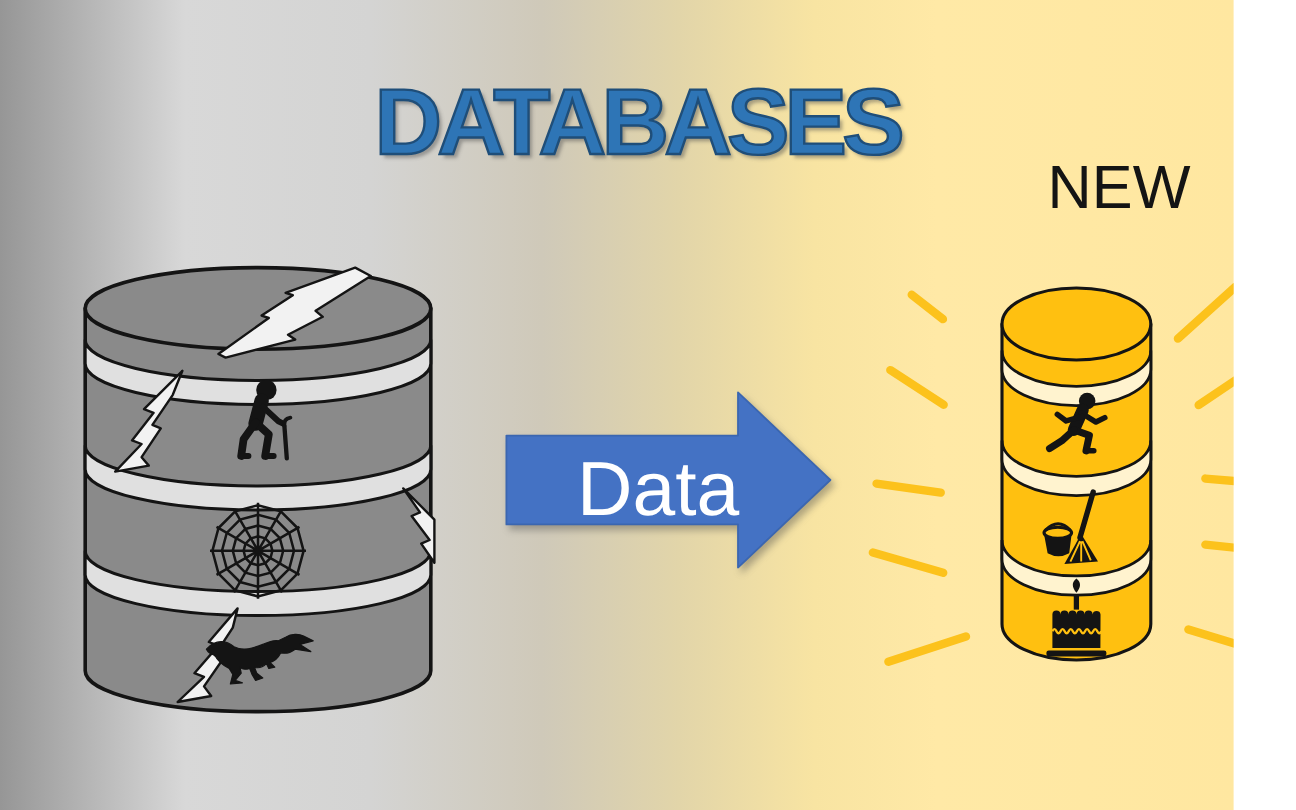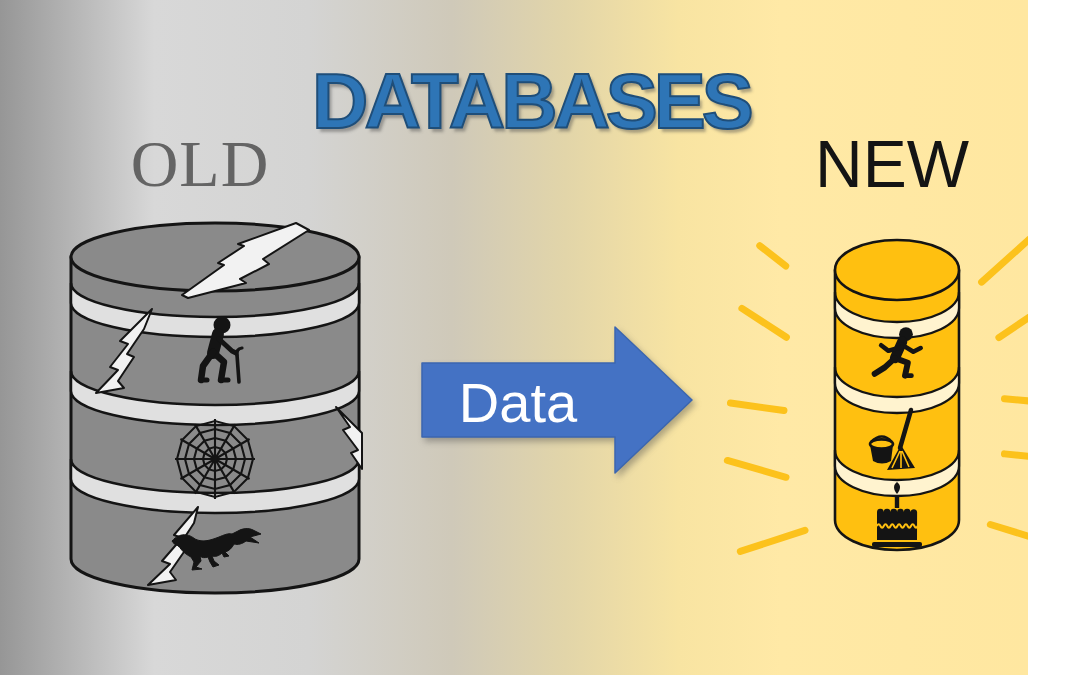--- a/index.html
+++ b/index.html
@@ -19,29 +19,29 @@
     -webkit-text-stroke:2px #1f4e79;
     text-shadow:3px 4px 3px rgba(80,80,80,0.45);
   }
   .old-label {
     position:absolute; top:126px; left:100px; width:200px;
     text-align:center; font-family:"Liberation Serif", serif;
     font-size:66px; color:#646464; letter-spacing:1px;
   }
   .new-label {
     position:absolute; top:126px; left:792px; width:200px;
-    text-align:center; font-size:66px; color:#141414;
+    text-align:right; font-size:51px; color:#141414;
   }
   .old-db { position:absolute; left:66px; top:219px; }
   .new-db { position:absolute; left:830px; top:236px; }
   .arrow-wrap { position:absolute; left:420px; top:324px; width:276px; height:150px; }
   .arrow-wrap svg { filter:drop-shadow(3px 4px 3px rgba(70,70,70,0.4)); }
   .arrow-label {
     position:absolute; left:0; top:46px; width:196px;
-    text-align:center; font-size:56px; color:#ffffff;
+    text-align:right; font-size:64px; color:#ffffff;
   }
   .ray {
     position:absolute; height:7px; background:#fcc21c;
     border-radius:4px; transform-origin:0 50%;
   }
   .r1 { left:757px; top:240px; width:40px; transform:rotate(38deg); }
   .r2 { left:739px; top:303px; width:60px; transform:rotate(33deg); }
   .r3 { left:727px; top:399px; width:61px; transform:rotate(8deg); }
   .r4 { left:724px; top:456px; width:68px; transform:rotate(16deg); }
   .r5 { left:737px; top:549px; width:75px; transform:rotate(-18deg); }
@@ -51,21 +51,20 @@
   .r9 { left:1001px; top:450px; width:60px; transform:rotate(6deg); }
   .r10{ left:987px; top:520px; width:77px; transform:rotate(17deg); }
 </style>
 </head>
 <body>
 
 <div class="canvas">
 
   <h1 class="title">DATABASES</h1>
 
-  <div class="old-label">OLD</div>
 
   <svg class="old-db" width="298" height="380" viewBox="0 0 298 380">
 
     <path d="M5,38 L5,340 A144,34 0 0 0 293,340 L293,38 Z" fill="#8a8a8a" stroke="#141414" stroke-width="3" stroke-linejoin="round"></path>
 
     <path d="M5,64 A144,34 0 0 0 293,64 L293,84 A144,34 0 0 1 5,84 Z" fill="#e0e0e0" stroke="#141414" stroke-width="2.5"></path>
     <path d="M5,152 A144,34 0 0 0 293,152 L293,172 A144,34 0 0 1 5,172 Z" fill="#e0e0e0" stroke="#141414" stroke-width="2.5"></path>
     <path d="M5,240 A144,34 0 0 0 293,240 L293,260 A144,34 0 0 1 5,260 Z" fill="#e0e0e0" stroke="#141414" stroke-width="2.5"></path>
 
     <ellipse cx="149" cy="38" rx="144" ry="34" fill="#8a8a8a" stroke="#141414" stroke-width="3"></ellipse>

